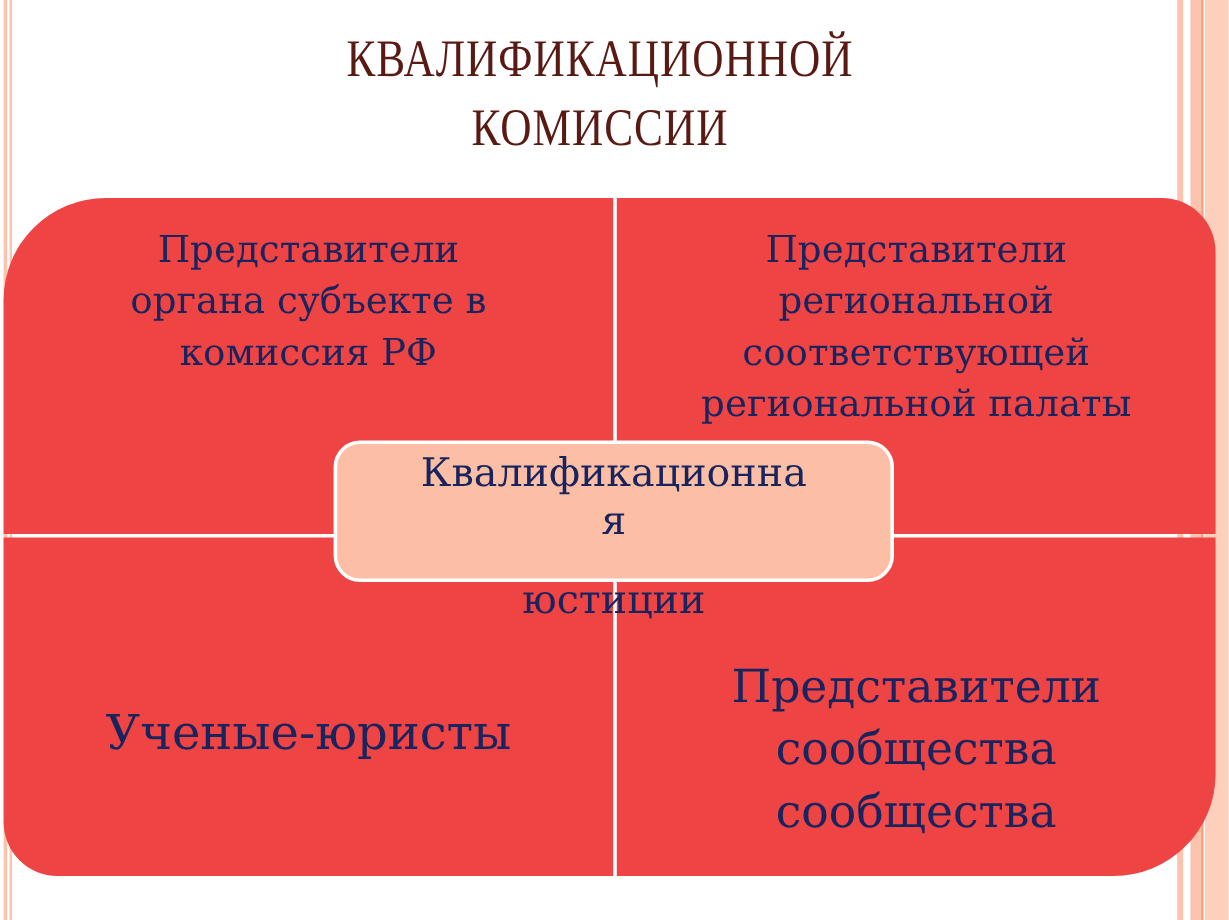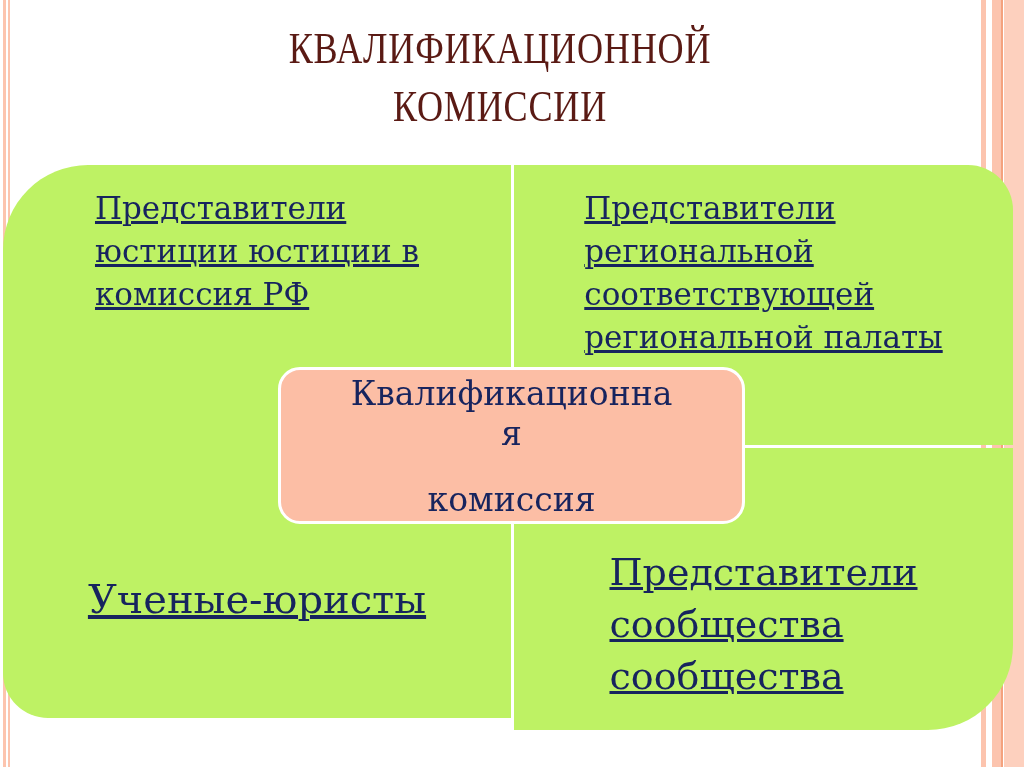--- a/index.html
+++ b/index.html
@@ -13,35 +13,34 @@
       position: absolute; left: 160px; width: 680px; top: 20px;
       text-align: center; color: #5a1a14;
       font-family: "Liberation Serif", serif;
       font-size: 44px; line-height: 58px; letter-spacing: 1px;
       transform: scaleX(0.82); transform-origin: center top;
     }
     .grid {
       position: absolute; left: 3px; top: 165px; width: 1010px; height: 565px;
     }
     .cell {
-      position: absolute; background: #bef264;
+      position: absolute; background: #ef4444;
       display: flex; align-items: center; justify-content: center;
-      text-align: left; color: #17245e;
+      text-align: center; color: #17245e;
       box-sizing: border-box;
-      text-decoration: underline;
     }
     .cell-tl { left: 0; top: 0; width: 508px; height: 280px; border-radius: 85px 0 0 0; align-items: flex-start; padding-top: 22px; }
     .cell-tr { left: 511px; top: 0; width: 499px; height: 280px; border-radius: 0 45px 0 0; align-items: flex-start; padding-top: 22px; }
-    .cell-bl { left: 0; top: 271px; width: 508px; height: 282px; border-radius: 0 0 0 45px; }
+    .cell-bl { left: 0; top: 283px; width: 508px; height: 282px; border-radius: 0 0 0 45px; }
     .cell-br { left: 511px; top: 283px; width: 499px; height: 282px; border-radius: 0 0 85px 0; padding-top: 70px; }
     .txt-m { font-size: 31px; line-height: 43px; }
     .txt-l { font-size: 38px; line-height: 52px; }
     .txt-bl { font-size: 40px; line-height: 52px; padding-top: 44px; padding-left: 0; }
     .center-box {
-      position: absolute; left: 278px; top: 367px; width: 467px; height: 157px;
+      position: absolute; left: 278px; top: 367px; width: 467px; height: 118px;
       background: #fcbea5; border: 3px solid #ffffff; border-radius: 22px;
       box-sizing: border-box; text-align: center; color: #17245e;
       font-size: 33px; line-height: 40px; padding-top: 4px;
     }
     .center-box .l3 { display: block; margin-top: 26px; }
   </style>
 </head>
 <body>
 
 <div class="stripe" style="left:3px;width:3px;background:#fcc4ae;"></div>
@@ -53,21 +52,21 @@
 
 <div class="title">
   <div>КВАЛИФИКАЦИОННОЙ</div>
   <div>КОМИССИИ</div>
 </div>
 
 <div class="grid">
   <div class="cell cell-tl txt-m">
     <div>
       <div>Представители</div>
-      <div>юстиции юстиции в</div>
+      <div>органа субъекте в</div>
       <div>комиссия РФ</div>
     </div>
   </div>
   <div class="cell cell-tr txt-m">
     <div>
       <div>Представители</div>
       <div>региональной</div>
       <div>соответствующей</div>
       <div>региональной палаты</div>
     </div>
@@ -80,14 +79,14 @@
       <div>Представители</div>
       <div>сообщества</div>
       <div>сообщества</div>
     </div>
   </div>
 </div>
 
 <div class="center-box">
   <span style="display:block">Квалификационна</span>
   <span style="display:block">я</span>
-  <span class="l3">комиссия</span>
+  <span class="l3">юстиции</span>
 </div>
 
 </body></html>

